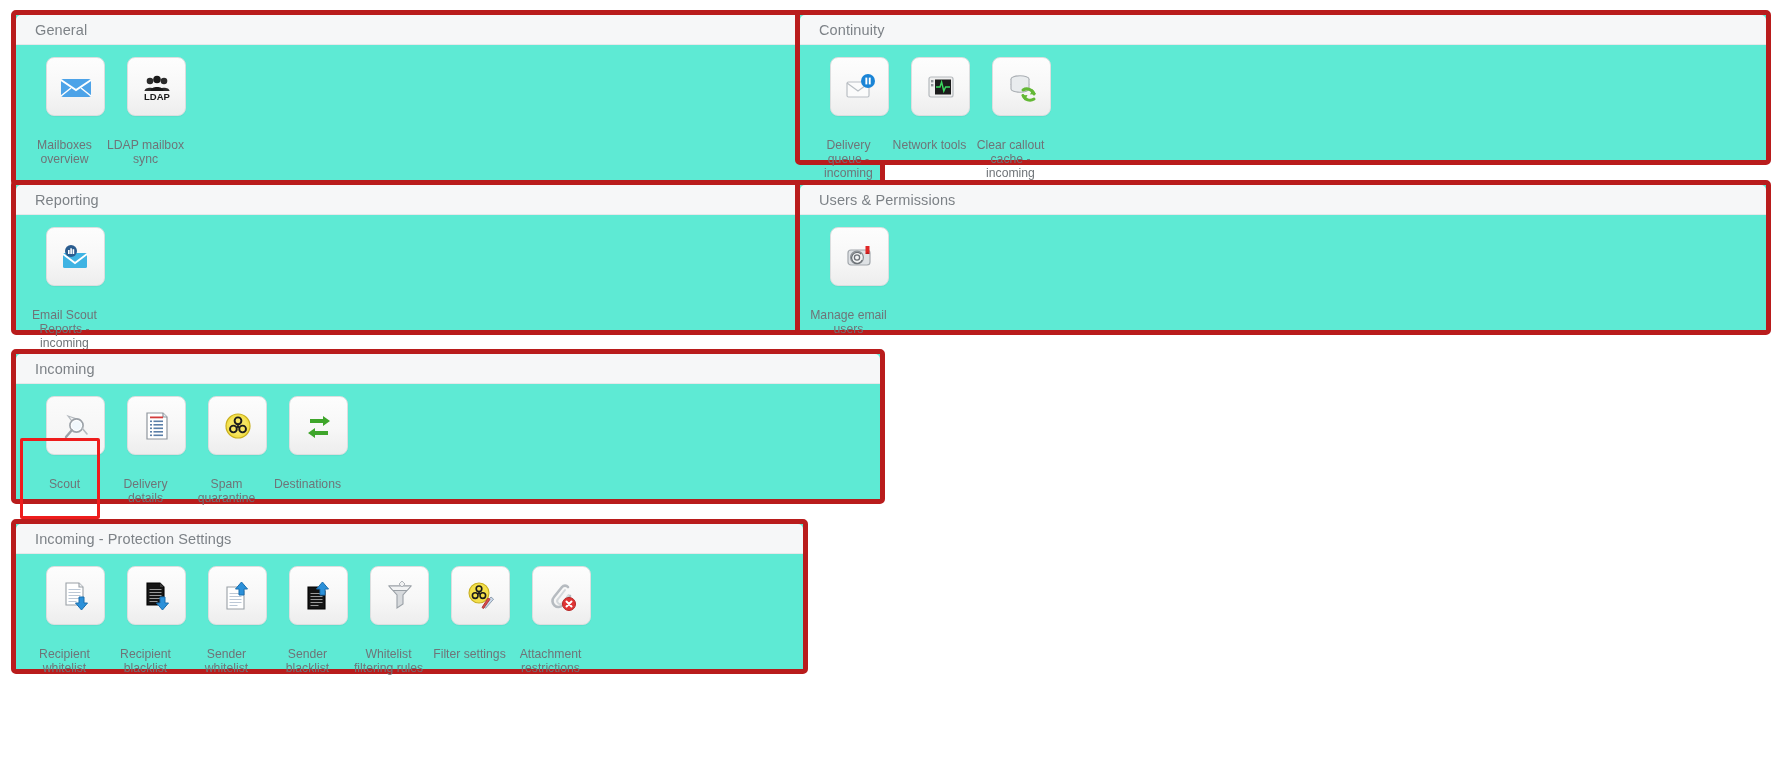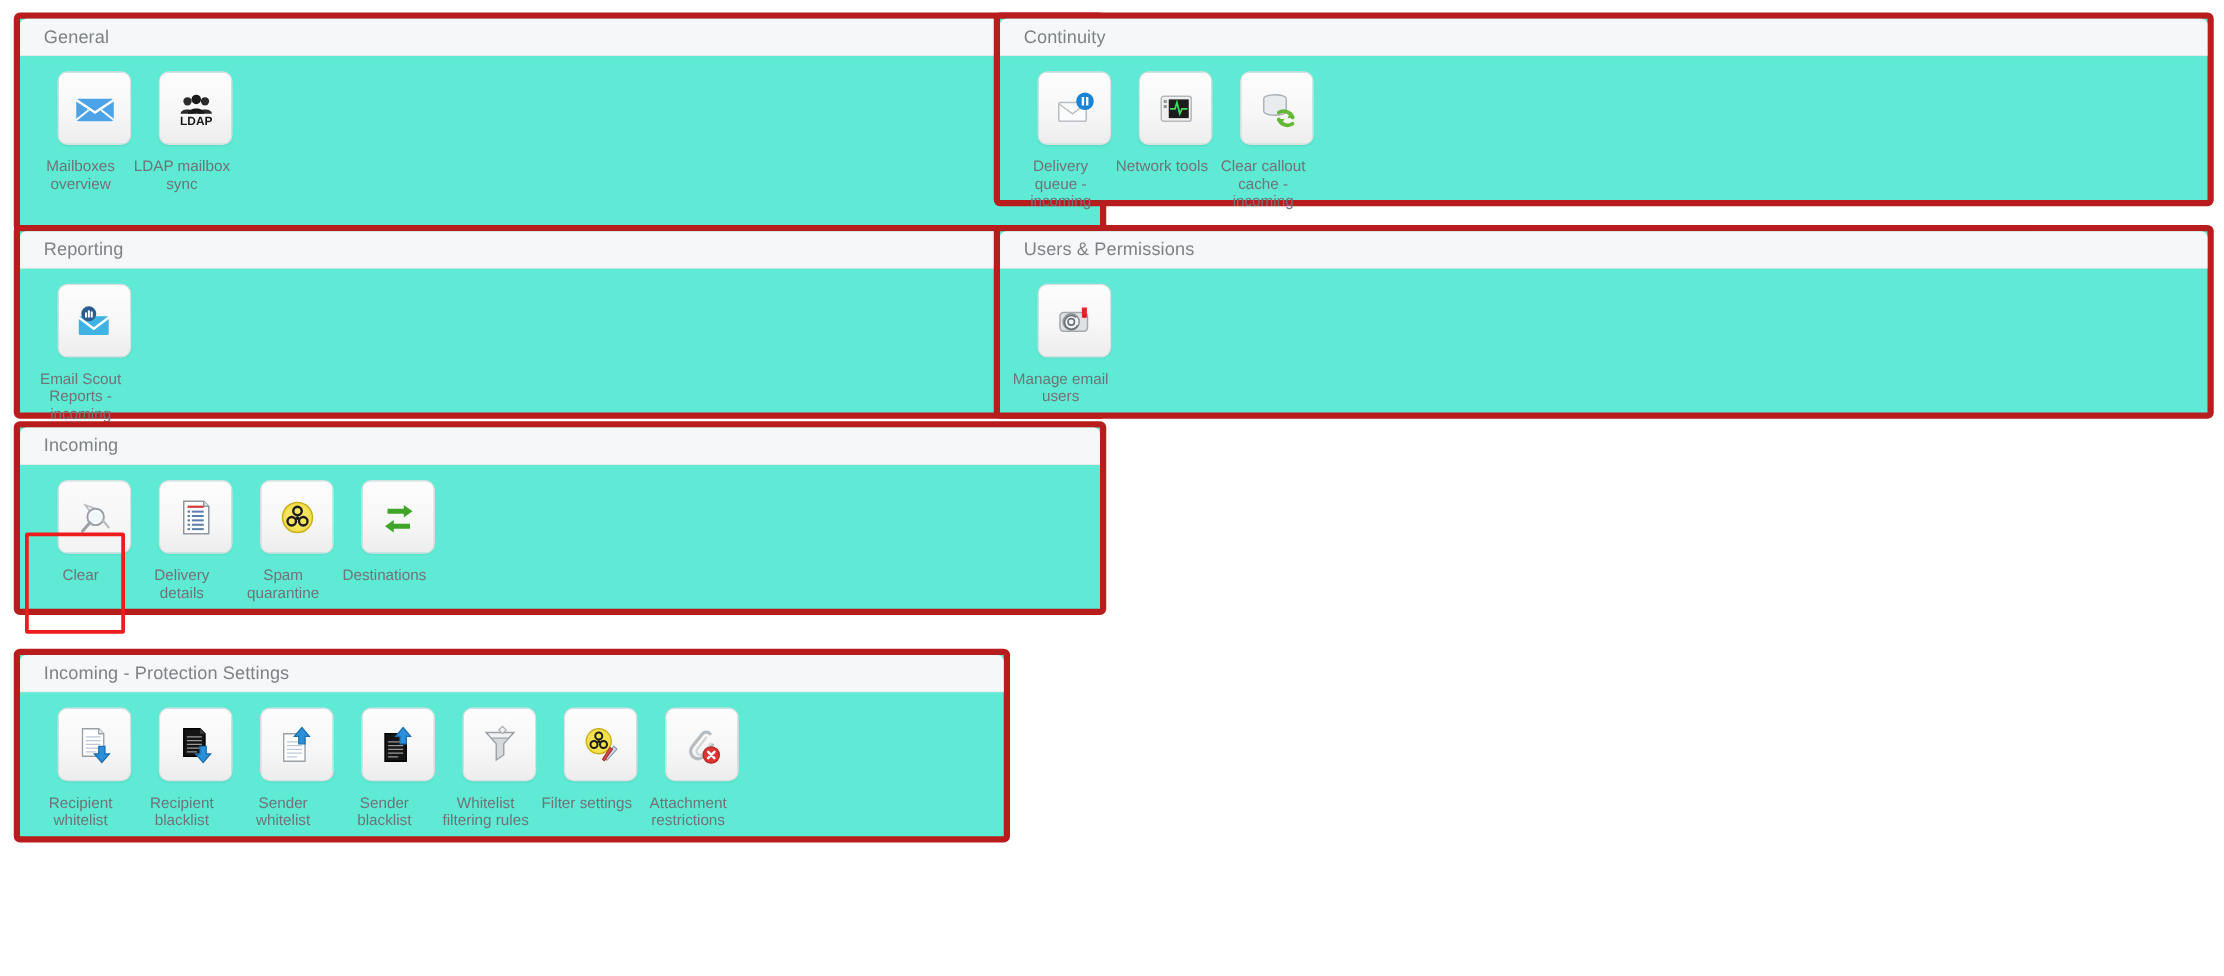--- a/index.html
+++ b/index.html
@@ -54,21 +54,21 @@
     border: 1px solid #dcdedf;
     border-radius: 8px;
     background: linear-gradient(to bottom, #fdfdfd 0%, #f7f7f7 55%, #ededed 100%);
     box-shadow: 0 1px 1px rgba(0,0,0,.04);
     display: flex;
     align-items: center;
     justify-content: center;
     box-sizing: border-box;
   }
   .tile-label {
-    margin-top: 10px;
+    margin-top: 22px;
     font-size: 12.2px;
     line-height: 14.2px;
     color: #6f7478;
     text-align: center;
     width: 81px;
     word-wrap: break-word;
   }
   .tile.selected .tile-icon-box {
     background: linear-gradient(to bottom, #fbfbfb 0%, #f3f3f3 100%);
   }
@@ -206,35 +206,35 @@
             <path d="M23.5 15 l2 -2 l2 2 z" fill="#b81c1c"></path>
           </svg>
         </div>
         <div class="tile-label">Manage email users</div>
       </div>
 
 
     </div>
   </div>
 
-  <div class="panel" style="left:11px; top:337px; width:874px; height:155px;">
+  <div class="panel" style="left:11px; top:349px; width:874px; height:155px;">
     <div class="panel-header">Incoming</div>
     <div class="panel-body">
 
       <div class="tile selected">
         <div class="tile-icon-box">
           <svg width="36" height="36" viewBox="0 0 36 36">
             <path d="M10 8 l12 4 l-5 5 z" fill="#f2f3f4" stroke="#b5babf" stroke-width="1.2"></path>
             <circle cx="18.5" cy="17.5" r="6.6" fill="#fbfdff" stroke="#9ba1a7" stroke-width="1.6"></circle>
             <circle cx="18.5" cy="17.5" r="4.6" fill="#eef5fb" opacity=".8"></circle>
             <path d="M13.8 22.2 L8 29" stroke="#9ba1a7" stroke-width="2.4" stroke-linecap="round"></path>
             <path d="M24 20 l5 6" stroke="#b5babf" stroke-width="1.6" stroke-linecap="round"></path>
           </svg>
         </div>
-        <div class="tile-label">Clear</div>
+        <div class="tile-label">Scout</div>
       </div>
 
       <div class="tile">
         <div class="tile-icon-box">
           <svg width="36" height="36" viewBox="0 0 36 36">
             <path d="M8 5 h16 l4 4 v22 h-20 z" fill="#ffffff" stroke="#8f969d" stroke-width="1.2"></path>
             <path d="M24 5 v4 h4" fill="#e9edf1" stroke="#8f969d" stroke-width="1.2"></path>
             <rect x="11" y="8.5" width="13" height="1.8" fill="#d33c3c"></rect>
             <g fill="#5b7fa8">
               <rect x="11" y="12.5" width="2" height="1.6"></rect>

